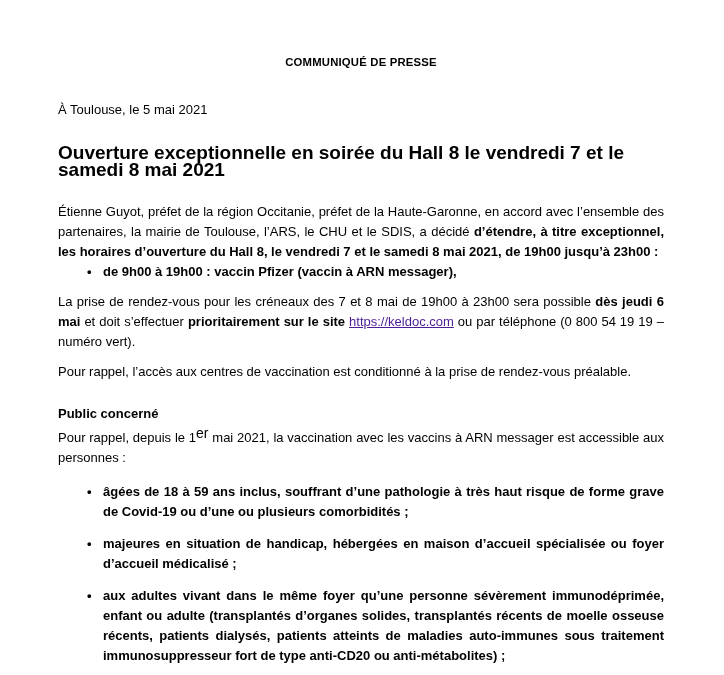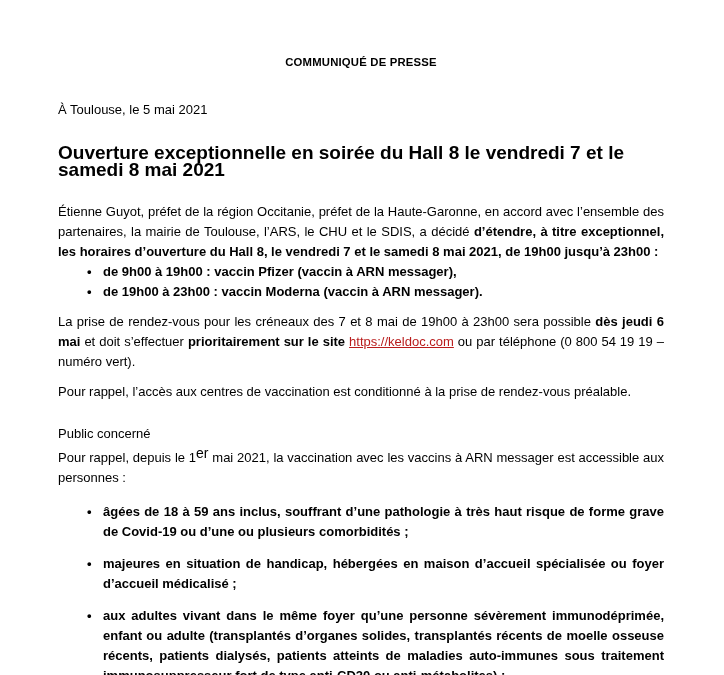--- a/index.html
+++ b/index.html
@@ -34,21 +34,21 @@
     font-weight: bold;
     font-size: 19px;
     line-height: 17px;
   }
   .para { text-align: justify; }
   .intro { margin-top: 24px; }
   .booking { margin-top: 10px; }
   .reminder { margin-top: 10px; }
   .section-heading {
     margin-top: 23px;
-    font-weight: normal;
+    font-weight: bold;
     line-height: 17px;
   }
   .audience-intro { margin-top: 5px; }
   ul { list-style: none; font-weight: bold; }
   li {
     position: relative;
     padding-left: 45px;
     text-align: justify;
   }
   li::before {
@@ -62,41 +62,40 @@
   .audience-list li:first-child { margin-top: 14px; }
   .audience-list li:nth-child(4) { margin-top: 6px; }
   .audience-list li:nth-child(5) { margin-top: 3px; }
   .b { font-weight: bold; }
   .sup {
     font-size: 14px;
     position: relative;
     top: -4px;
   }
   .link {
-    color: #b91c1c;
+    color: #4c1d95;
     cursor: pointer;
   }
 </style>
 </head>
 <body>
 
 <div class="page">
   <div class="content">
 
     <div class="doc-title">COMMUNIQUÉ DE PRESSE</div>
 
     <div class="dateline">À Toulouse, le 5 mai 2021</div>
 
     <div class="headline">Ouverture exceptionnelle en soirée du Hall 8 le vendredi 7 et le samedi 8 mai 2021</div>
 
     <p class="para intro"><span>Étienne Guyot, préfet de la région Occitanie, préfet de la Haute-Garonne, en accord avec l’ensemble des partenaires, la mairie de Toulouse, l’ARS, le CHU et le SDIS, a décidé </span><span class="b">d’étendre, à titre exceptionnel, les horaires d’ouverture du Hall 8, le vendredi 7 et le samedi 8 mai 2021, de 19h00 jusqu’à 23h00 :</span></p>
 
     <ul class="schedule-list">
         <li><span>de 9h00 à 19h00 : vaccin Pfizer (vaccin à ARN messager),</span></li>
-        <li><span>de 19h00 à 23h00 : vaccin Moderna (vaccin à ARN messager).</span></li>
       </ul>
 
     <p class="para booking"><span>La prise de rendez-vous pour les créneaux des 7 et 8 mai de 19h00 à 23h00 sera possible </span><span class="b">dès jeudi 6 mai</span><span> et doit s’effectuer </span><span class="b">prioritairement sur le site </span><a class="link" href="#">https://keldoc.com</a><span> ou par téléphone (0 800 54 19 19 – numéro vert).</span></p>
 
     <p class="para reminder"><span>Pour rappel, l’accès aux centres de vaccination est conditionné à la prise de rendez-vous préalable.</span></p>
 
     <div class="section-heading">Public concerné</div>
 
     <p class="para audience-intro"><span>Pour rappel, depuis le 1</span><span class="sup">er</span><span> mai 2021, la vaccination avec les vaccins à ARN messager est accessible aux personnes :</span></p>
 

